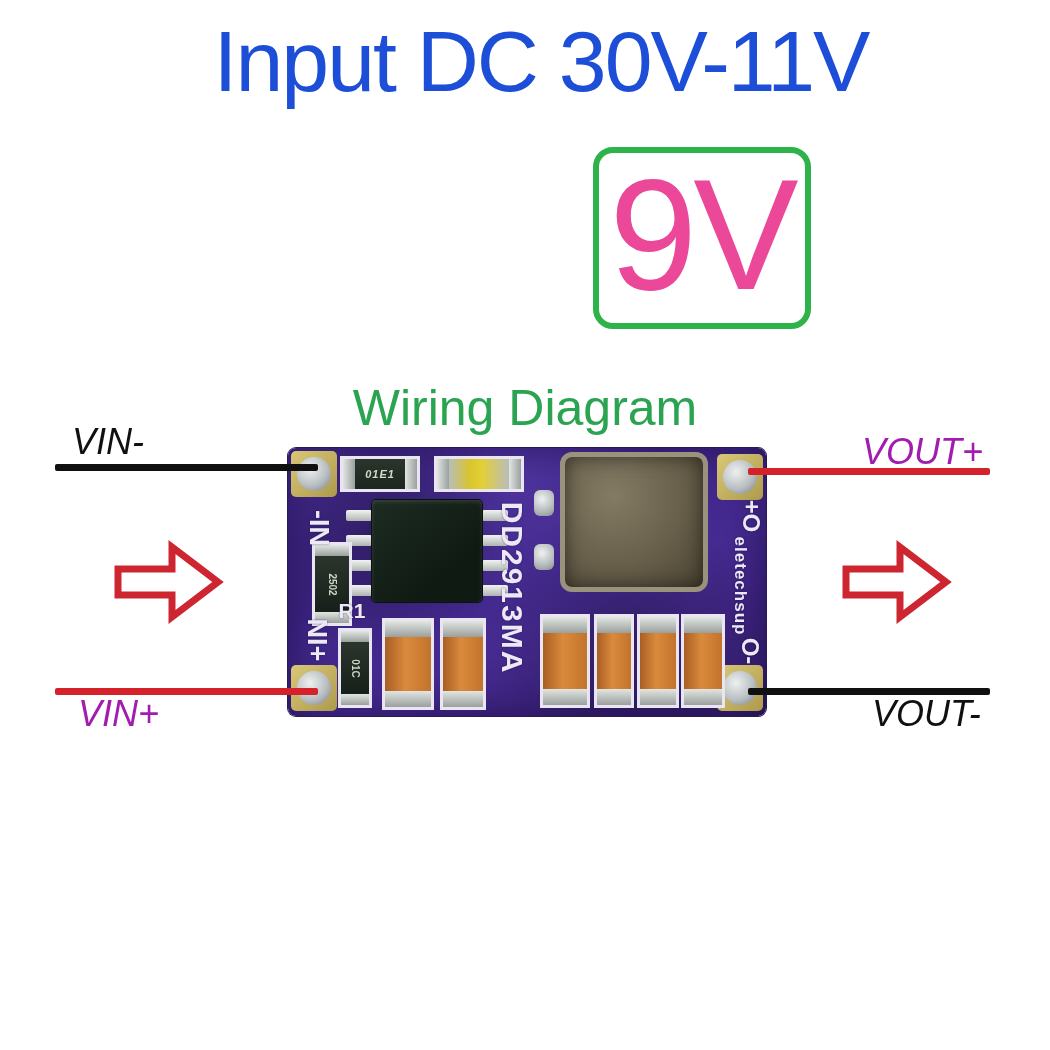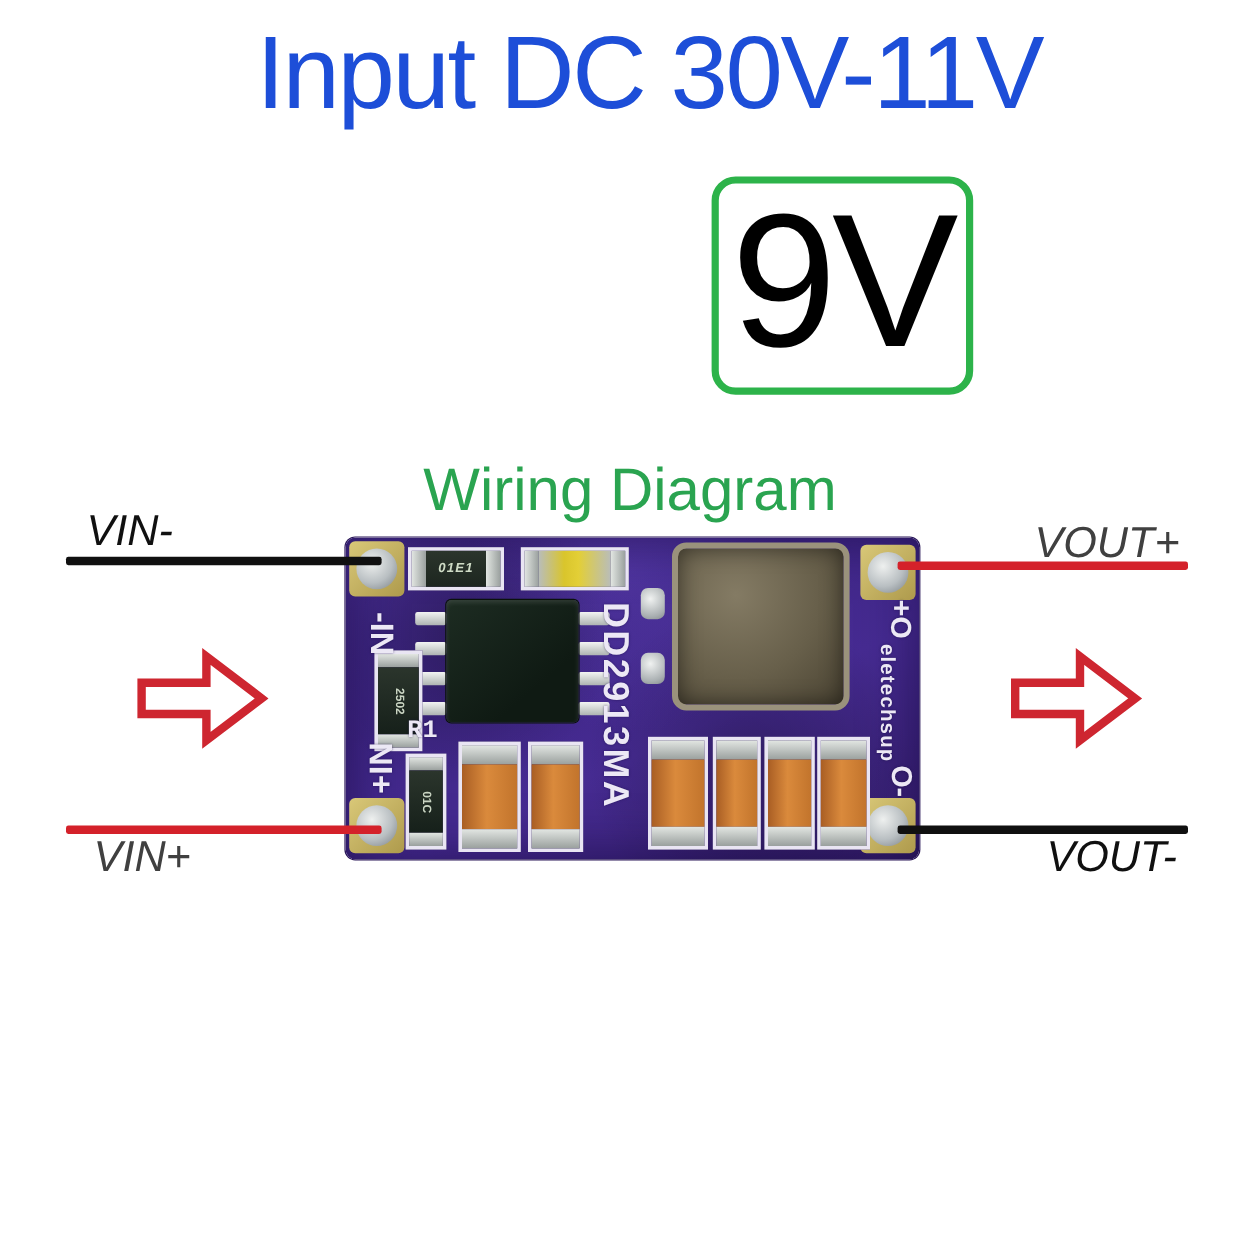--- a/index.html
+++ b/index.html
@@ -16,34 +16,34 @@
   }
   .output-label{
     left:168px;top:198px;font-size:90px;letter-spacing:-3px;color:#d4212a;line-height:1;
   }
   .output-box{
     left:593px;top:147px;width:218px;height:182px;box-sizing:border-box;
     border:6px solid #2db34a;border-radius:20px;background:#ffffff;
     display:flex;align-items:center;justify-content:center;
   }
   .output-value{
-    font-size:158px;letter-spacing:-4px;color:#000000;line-height:1;margin-top:-8px;
+    font-size:158px;letter-spacing:-4px;color:#ec4899;line-height:1;margin-top:-8px;
   }
   .wiring-title{
     top:383px;left:0;width:100%;text-align:center;
     font-size:50px;color:#2aa450;line-height:1;
   }
 
   
   .wire{position:absolute;height:7px;z-index:6;border-radius:2px;}
   .wire.black{background:#101010;}
   .wire.red{background:#d4212a;}
   .tlabel{position:absolute;font-size:36px;line-height:1;z-index:7;font-style:italic;}
   .tlabel.black{color:#101010;}
-  .tlabel.red{color:#404040;}
+  .tlabel.red{color:#a21caf;}
 
   
   .arrow-svg{position:absolute;z-index:4;}
 
   
   .pcb{
     left:288px;top:448px;width:478px;height:268px;border-radius:8px;z-index:2;
     background:
       radial-gradient(circle at 20% 30%, rgba(0,0,0,.30), transparent 30%),
       radial-gradient(circle at 70% 70%, rgba(0,0,0,.25), transparent 35%),
@@ -59,21 +59,21 @@
   .solder{
     width:34px;height:34px;border-radius:50%;
     background:radial-gradient(circle at 38% 35%,#eef0ef,#b9bfc2 55%,#7f868b 95%);
   }
   .silk{
     position:absolute;color:#ece8f5;font-weight:bold;white-space:nowrap;
     transform:translate(-50%,-50%) rotate(90deg);line-height:1;z-index:3;
     text-shadow:0 0 2px rgba(20,10,60,.6);
   }
   .silk.ccw{transform:translate(-50%,-50%) rotate(-90deg);}
-  .silk.flat{transform:translate(-50%,-50%);font-family:Liberation Mono, monospace;}
+  .silk.flat{transform:translate(-50%,-50%);}
 
   .outline{
     position:absolute;box-sizing:border-box;border:3px solid #e9e5f3;
     background:#31205f;display:flex;
   }
   .cap{flex-direction:column;}
   .cap .end{height:16px;background:linear-gradient(#e2e6e2,#9aa09e);}
   .cap .mid{flex:1;background:linear-gradient(90deg,#a95e24,#da8a3c 45%,#c2742c);}
   .rcomp{flex-direction:row;align-items:stretch;}
   .rcomp .end{width:12px;background:linear-gradient(90deg,#e2e6e2,#9aa09e);}

